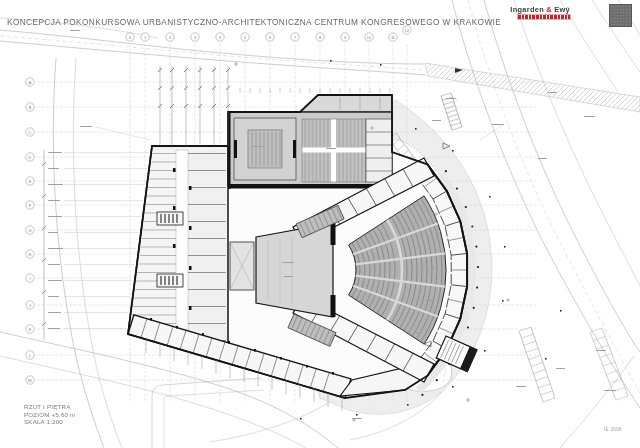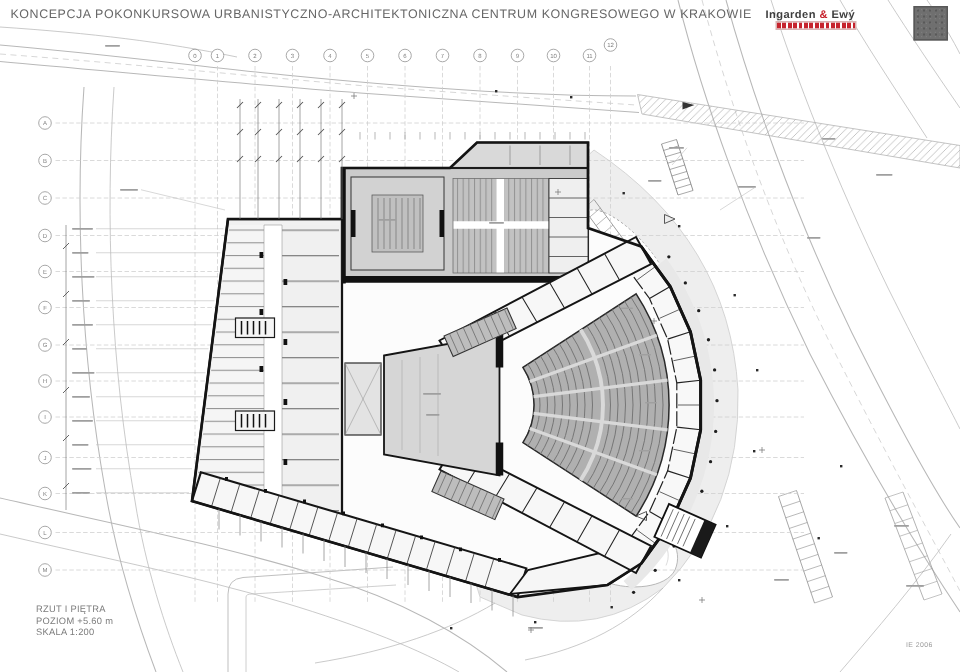--- a/index.html
+++ b/index.html
@@ -1,19 +1,19 @@
 <!DOCTYPE html>
 <html><head>
 <meta charset="utf-8">
 <style>
   html,body{margin:0;padding:0;}
   body{width:640px;height:448px;background:#ffffff;position:relative;overflow:hidden;
        font-family:"Liberation Sans",sans-serif;}
   .abs{position:absolute;}
-  #sheet-title{left:7px;top:4px;font-size:8.3px;color:#676767;letter-spacing:.38px;white-space:nowrap;}
+  #sheet-title{left:7px;top:17px;font-size:8.3px;color:#676767;letter-spacing:.38px;white-space:nowrap;}
   #architect-logo{right:70px;top:5px;}
   #architect-logo .nm{font-size:7.4px;font-weight:bold;color:#3d3d3d;letter-spacing:.3px;white-space:nowrap;}
   #architect-logo .amp{color:#c6232d;}
   #architect-logo .bar{margin-top:1px;margin-left:auto;width:52px;height:4px;
        background:repeating-linear-gradient(90deg,#c6232d 0 2.6px,#ffffff 2.6px 3.6px);
        outline:.5px solid #d9b2b2;}
   #ie-stamp-logo{right:8px;top:4px;width:21px;height:21px;background-color:#6f6f6f;
        background-image:radial-gradient(#595959 22%,transparent 23%),radial-gradient(#8a8a8a 20%,transparent 21%);
        background-size:4px 4px,3px 3px;border:1px solid #585858;}
   #titleblock{left:24px;top:403px;font-size:6.2px;color:#7c7c7c;line-height:7.6px;letter-spacing:.2px;}

